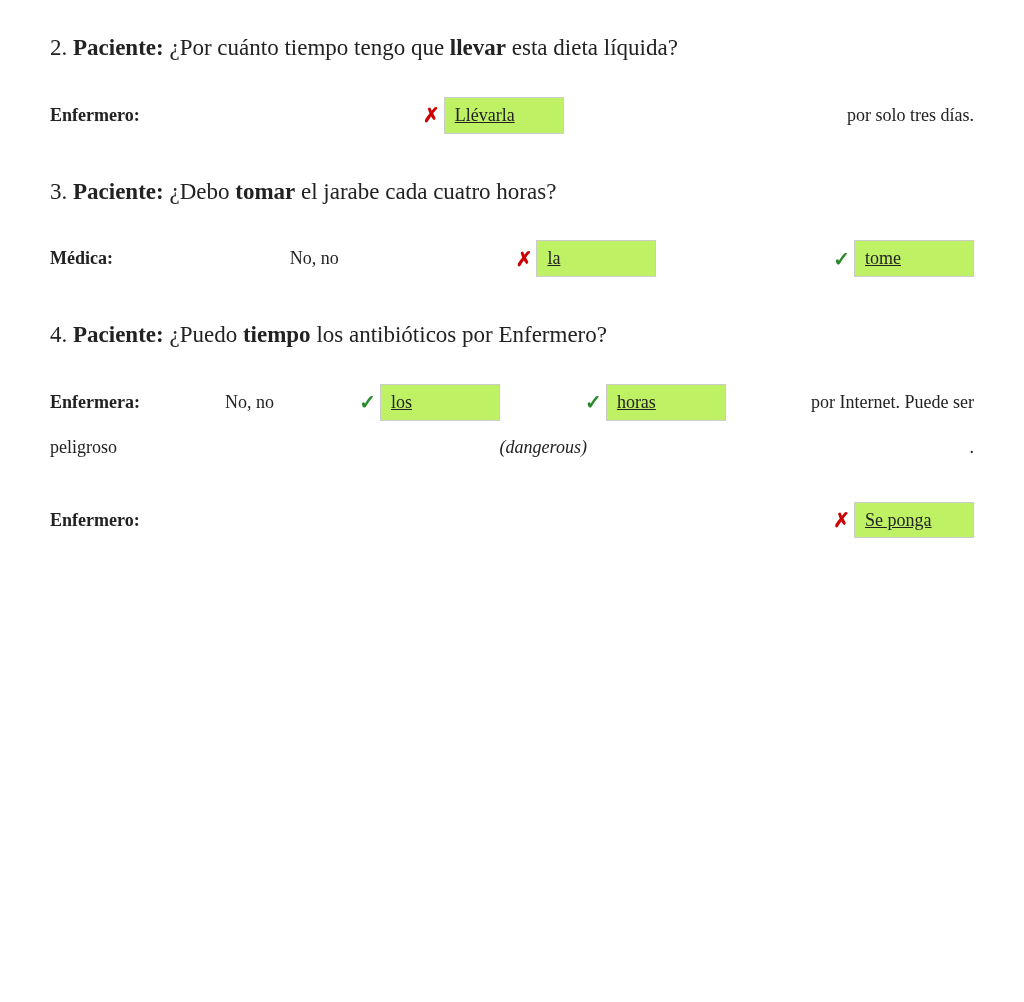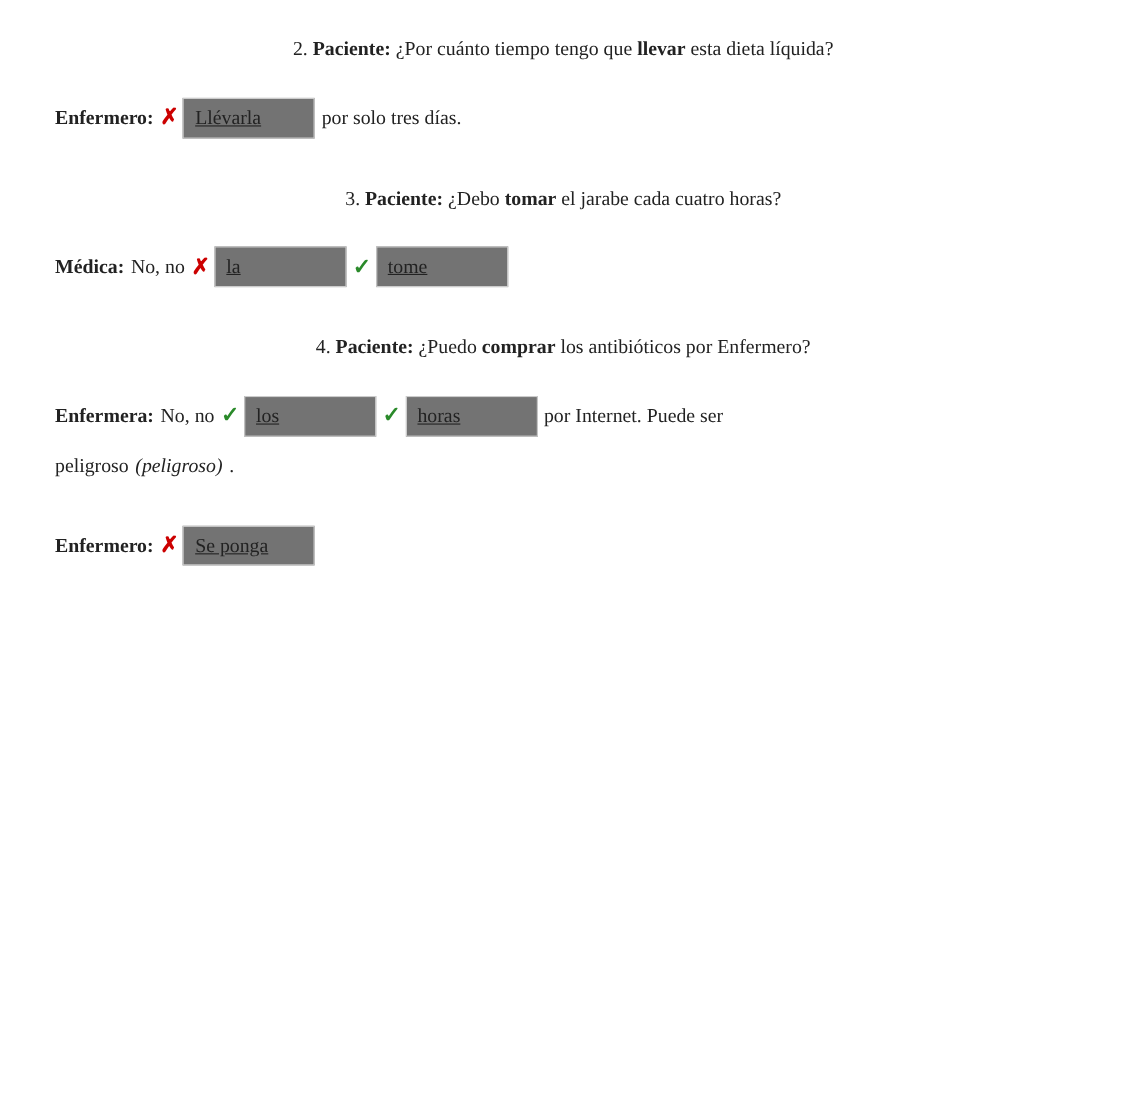--- a/index.html
+++ b/index.html
@@ -12,31 +12,31 @@
       font-family: Georgia, 'Times New Roman', serif;
       font-size: 18px;
       color: #222;
       background: #fff;
       padding: 30px 50px;
       line-height: 1.6;
     }
 
     .question-line {
       margin-bottom: 30px;
-      font-size: 18px;
-      text-align: center;
+      font-size: 23px;
     }
 
     .answer-line {
       display: flex;
       align-items: center;
       flex-wrap: wrap;
       gap: 6px;
       margin-bottom: 12px;
       font-size: 18px;
+      justify-content: space-between;
     }
 
     .answer-line .speaker-label {
       font-weight: bold;
     }
 
     .answer-box-wrap {
       display: inline-flex;
       align-items: center;
       gap: 4px;
@@ -51,21 +51,21 @@
       color: #cc0000;
     }
 
     .status-icon.correct {
       color: #2a8a2a;
     }
 
     .answer-box {
       display: inline-block;
       border: 1px solid #ccc;
-      background: #737373;
+      background: #bef264;
       padding: 3px 10px;
       min-width: 120px;
       text-decoration: underline;
       font-size: 18px;
       color: #222;
     }
 
     .section-block {
       margin-bottom: 40px;
     }
@@ -110,39 +110,39 @@
     </span>
     <span class="answer-box-wrap">
       <span class="status-icon correct">✓</span>
       <span class="answer-box">tome</span>
     </span>
   </div>
 </div>
 
 <div class="section-block">
   <div class="question-line">
-    <span>4. </span><span class="bold-word">Paciente:</span><span> ¿Puedo </span><strong>comprar</strong><span> los antibióticos por Enfermero?</span>
+    <span>4. </span><span class="bold-word">Paciente:</span><span> ¿Puedo </span><strong>tiempo</strong><span> los antibióticos por Enfermero?</span>
   </div>
 
   <div class="answer-line">
     <span class="speaker-label">Enfermera:</span>
     <span>No, no</span>
     <span class="answer-box-wrap">
       <span class="status-icon correct">✓</span>
       <span class="answer-box">los</span>
     </span>
     <span class="answer-box-wrap">
       <span class="status-icon correct">✓</span>
       <span class="answer-box">horas</span>
     </span>
     <span> por Internet. Puede ser</span>
   </div>
   <div class="answer-line">
     <span>peligroso </span>
-      <span class="italic-note">(peligroso)</span>
+      <span class="italic-note">(dangerous)</span>
       <span>.</span>
   </div>
 </div>
 
 <div class="section-block">
 
   <div class="answer-line">
     <span class="speaker-label">Enfermero:</span>
     <span class="answer-box-wrap">
       <span class="status-icon wrong">✗</span>

